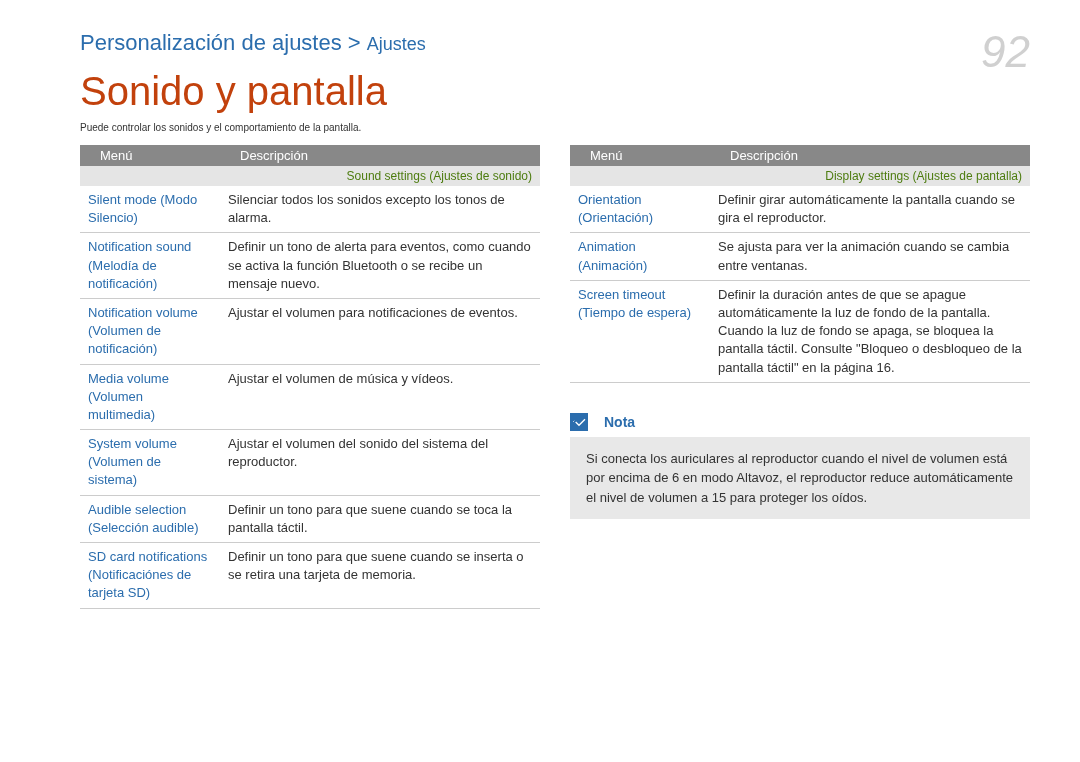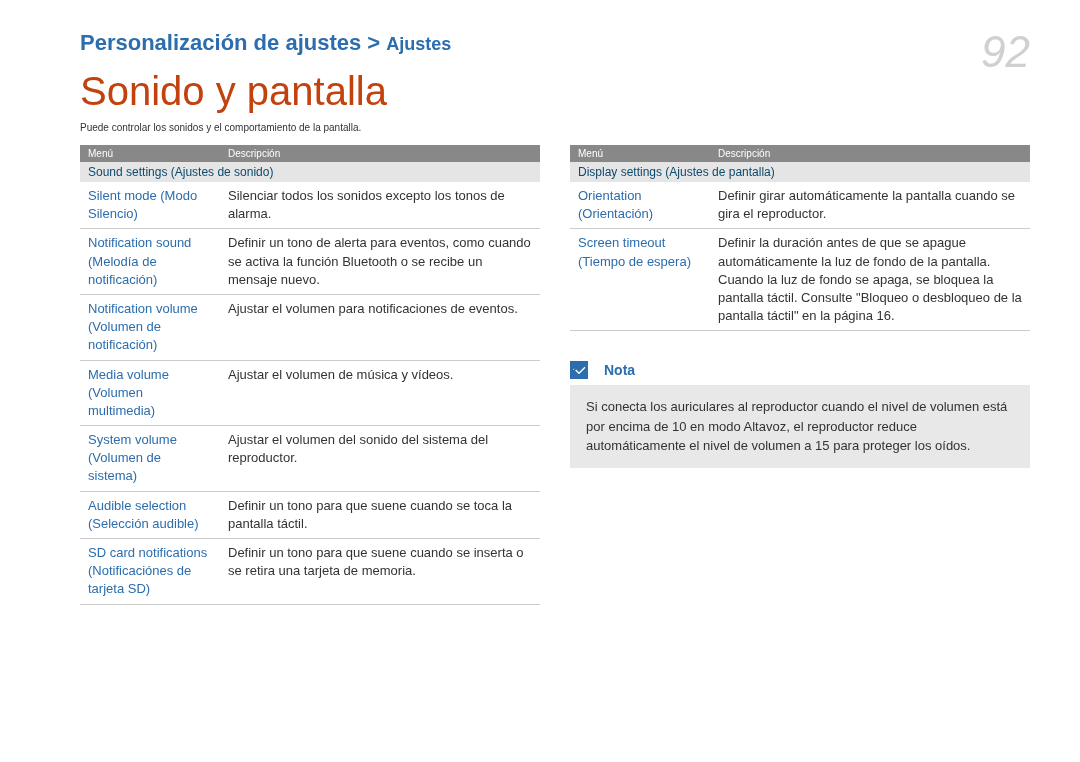--- a/index.html
+++ b/index.html
@@ -18,21 +18,21 @@
     }
     .header {
       display: flex;
       justify-content: space-between;
       align-items: flex-start;
       margin-bottom: 10px;
     }
     .breadcrumb {
       font-size: 22px;
       color: #2b6dad;
-      font-weight: 700;
+      font-weight: 400;
     }
     .breadcrumb .current {
       font-size: 18px;
       color: #2b6dad;
     }
     .page-number {
       font-size: 44px;
       color: #d0d0d0;
       font-weight: 300;
       line-height: 1;
@@ -60,30 +60,31 @@
     table {
       width: 100%;
       border-collapse: collapse;
       font-size: 13px;
     }
     .table-header {
       background: #888;
       color: #fff;
     }
     .table-header td {
-      padding: 3px 8px;
-      font-size: 10px;
+      padding: 3px 20px;
+      font-size: 13px;
     }
     .section-row {
       background: #e5e5e5;
     }
     .section-row td {
       padding: 3px 8px;
       font-size: 12px;
-      color: #0c4a6e;
+      color: #4d7c0f;
+      text-align: right;
     }
     .data-row td {
       padding: 5px 8px;
       border-bottom: 1px solid #ccc;
       vertical-align: top;
       line-height: 1.4;
       margin-left: 28px;
     }
     .menu-col {
       color: #2b6dad;
@@ -198,32 +199,36 @@
         <td>Descripción</td>
       </tr>
       <tr class="section-row">
         <td colspan="2">Display settings (Ajustes de pantalla)</td>
       </tr>
       <tr class="data-row">
         <td class="menu-col">Orientation (Orientación)</td>
         <td class="desc-col">Definir girar automáticamente la pantalla cuando se gira el reproductor.</td>
       </tr>
       <tr class="data-row">
+        <td class="menu-col">Animation (Animación)</td>
+        <td class="desc-col">Se ajusta para ver la animación cuando se cambia entre ventanas.</td>
+      </tr>
+      <tr class="data-row">
         <td class="menu-col">Screen timeout (Tiempo de espera)</td>
         <td class="desc-col">Definir la duración antes de que se apague automáticamente la luz de fondo de la pantalla. Cuando la luz de fondo se apaga, se bloquea la pantalla táctil. Consulte "Bloqueo o desbloqueo de la pantalla táctil" en la página 16.</td>
       </tr>
     </tbody>
       </table>
 
     <div class="note-wrapper">
       <div class="note-label">
         <span class="note-icon">
           <svg viewBox="0 0 24 24" fill="none" stroke="#fff" stroke-width="2">
             <path d="M21 8l-9 9-5-5"></path>
             <path d="M3 12l2-2" stroke-width="1"></path>
           </svg>
         </span>
         <span class="note-text-label">Nota</span>
       </div>
-      <div class="note-box">Si conecta los auriculares al reproductor cuando el nivel de volumen está por encima de 10 en modo Altavoz, el reproductor reduce automáticamente el nivel de volumen a 15 para proteger los oídos.</div>
+      <div class="note-box">Si conecta los auriculares al reproductor cuando el nivel de volumen está por encima de 6 en modo Altavoz, el reproductor reduce automáticamente el nivel de volumen a 15 para proteger los oídos.</div>
     </div>
   </div>
 </div>
 
 </body></html>

